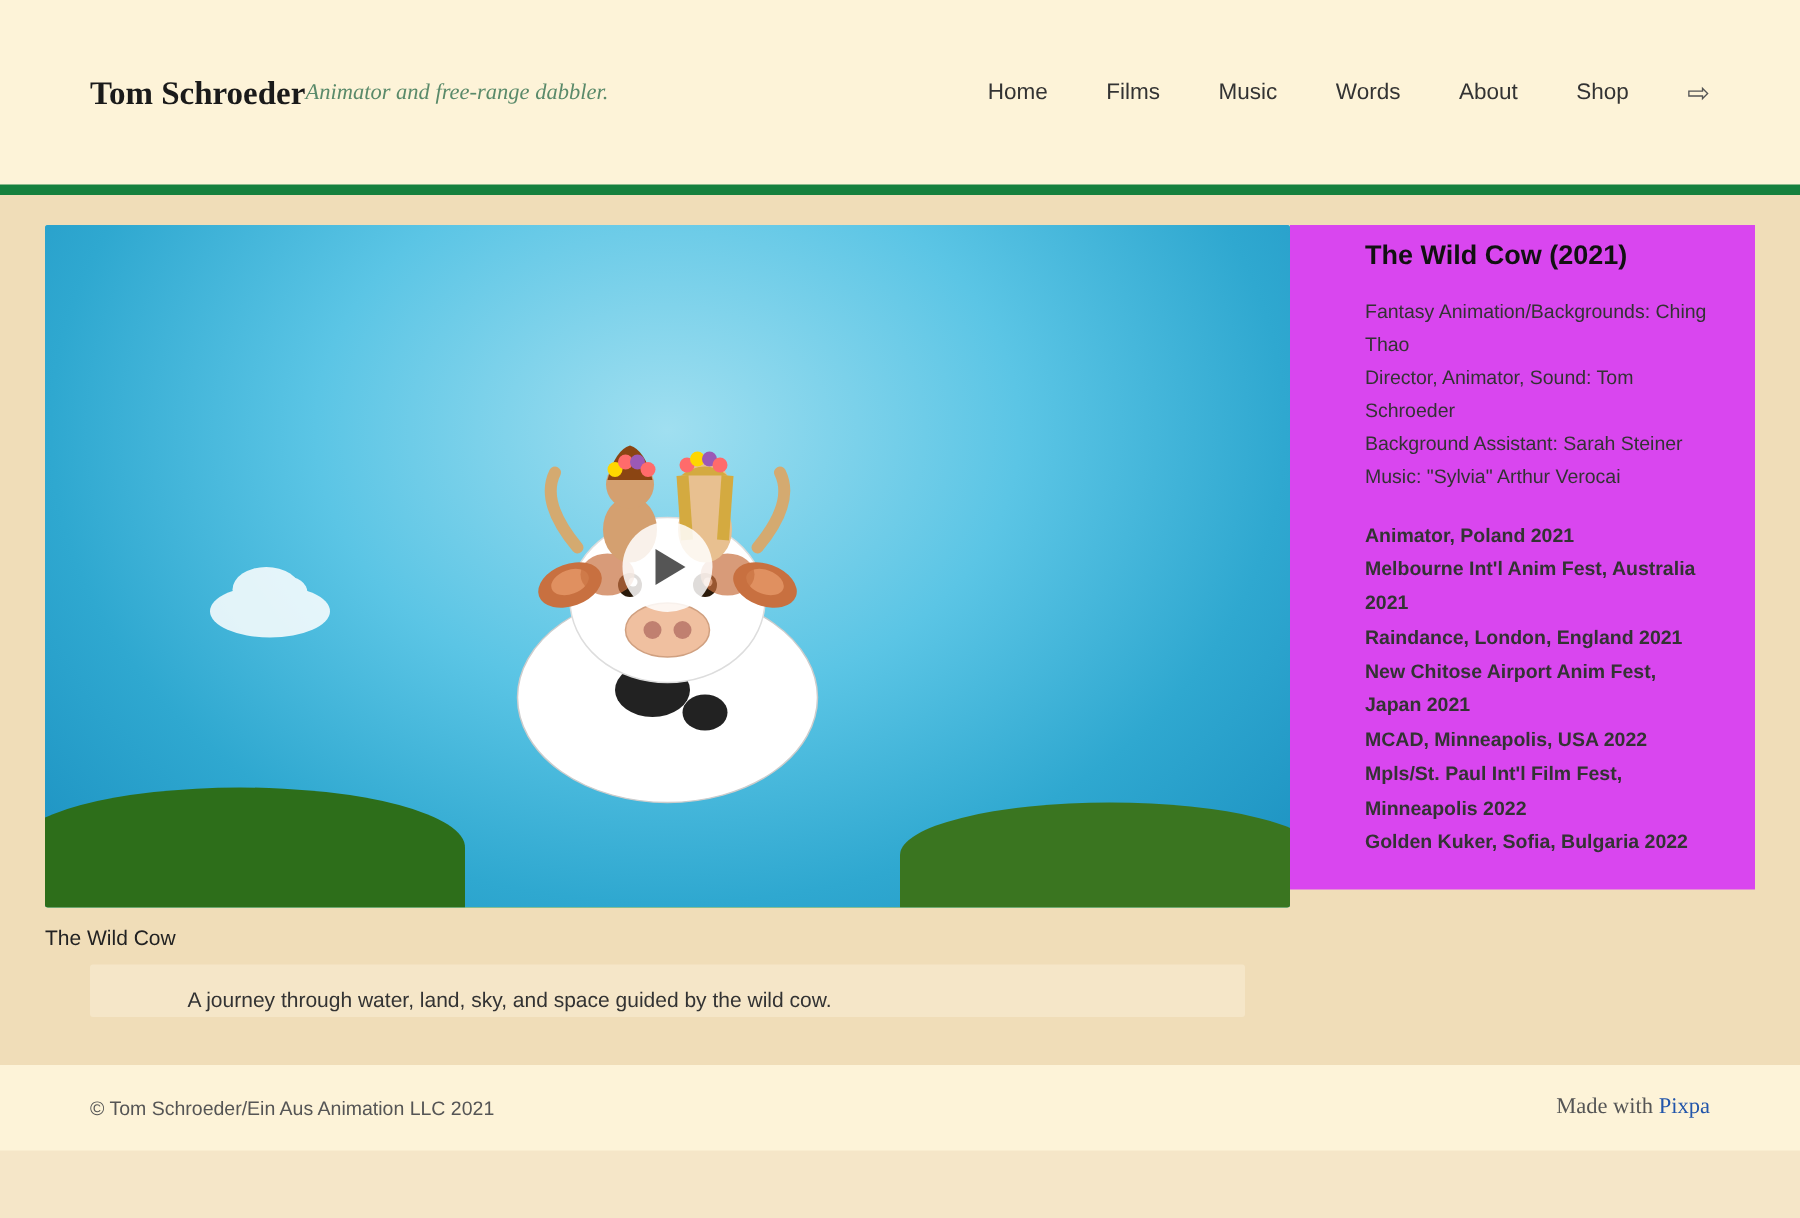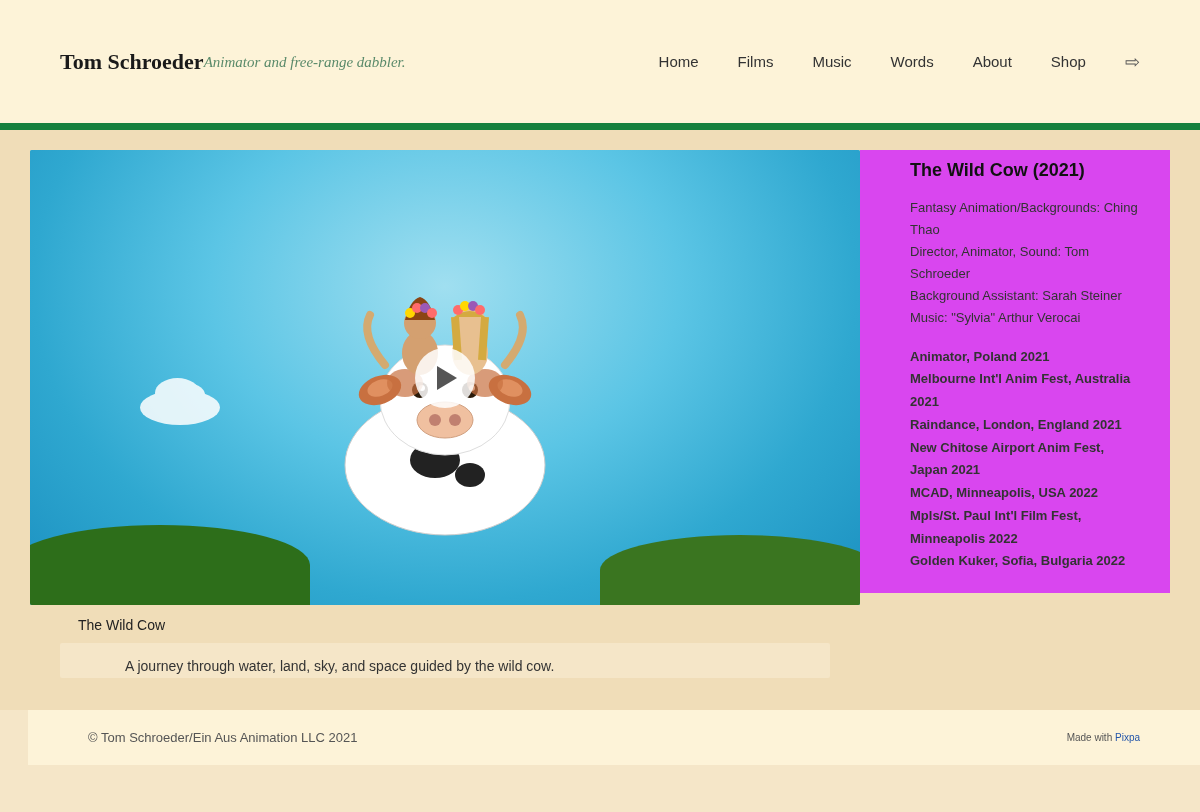--- a/index.html
+++ b/index.html
@@ -193,21 +193,20 @@
       height: 0;
       border-top: 12px solid transparent;
       border-bottom: 12px solid transparent;
       border-left: 20px solid #555;
       margin-left: 4px;
     }
 
     
     .video-caption {
       padding: 12px 0 4px 0;
-      margin-left: 48px;
     }
 
     .video-title {
       font-size: 14px;
       color: #222;
       font-weight: normal;
       font-family: Arial, sans-serif;
       margin-bottom: 6px;
     }
 
@@ -265,33 +264,32 @@
     }
 
     
     footer {
       background-color: #fdf3d8;
       padding: 20px 60px;
       display: flex;
       justify-content: space-between;
       align-items: center;
       margin-top: 0;
-      margin-left: 28px;
     }
 
     .footer-copyright {
       font-size: 13px;
       color: #555;
       font-family: Arial, sans-serif;
     }
 
     .footer-made-with {
-      font-size: 10px;
+      font-size: 15px;
       color: #555;
-      font-family: Liberation Sans, sans-serif;
+      font-family: Liberation Serif, serif;
     }
 
     .footer-made-with a {
       color: #2255aa;
       text-decoration: none;
     }
 
     
     .cow-svg {
       width: 100%;

